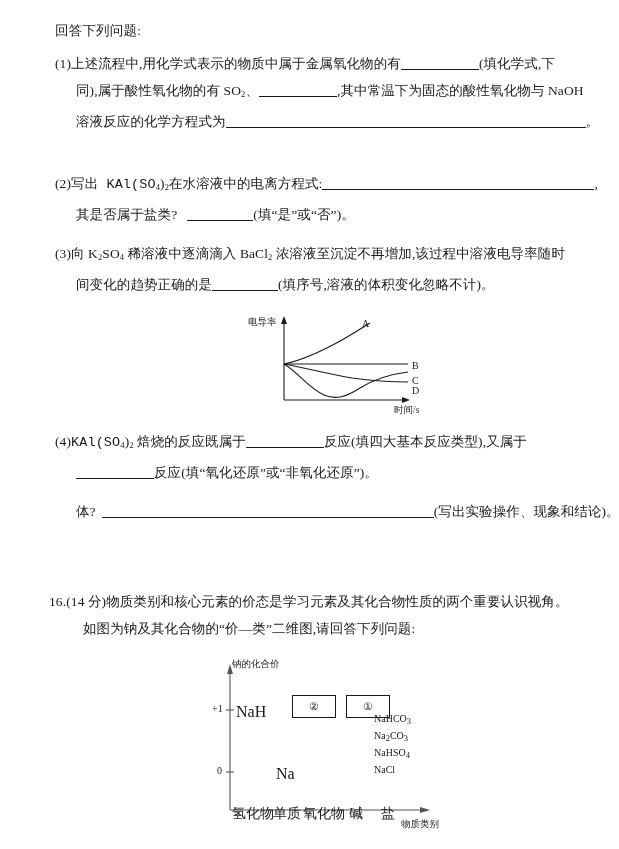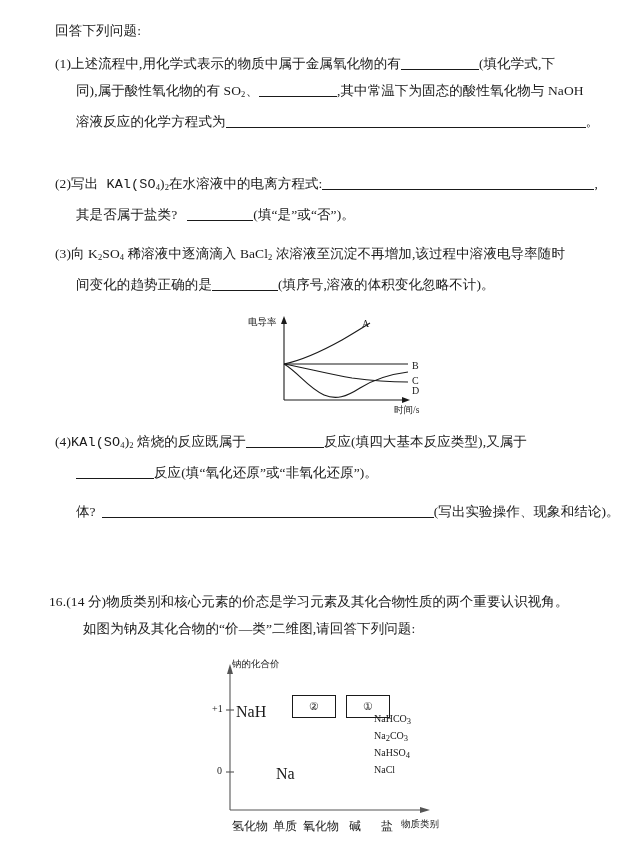--- a/index.html
+++ b/index.html
@@ -122,22 +122,22 @@
     text-align: right;
   }
   .tick-lbl {
     position: absolute;
     font-size: 10px;
   }
   .tick-p1 { left: 6px; top: 45px; }
   .tick-0  { left: 11px; top: 107px; }
   .x-tick {
     position: absolute;
-    font-size: 12px;
-    top: 160px;
+    font-size: 14px;
+    top: 147px;
     white-space: nowrap;
   }
   .xt-0 { left: 26px; }
   .xt-1 { left: 67px; }
   .xt-2 { left: 97px; }
   .xt-3 { left: 143px; }
   .xt-4 { left: 175px; }
   .sp-lbl {
     position: absolute;
     font-size: 16px;

